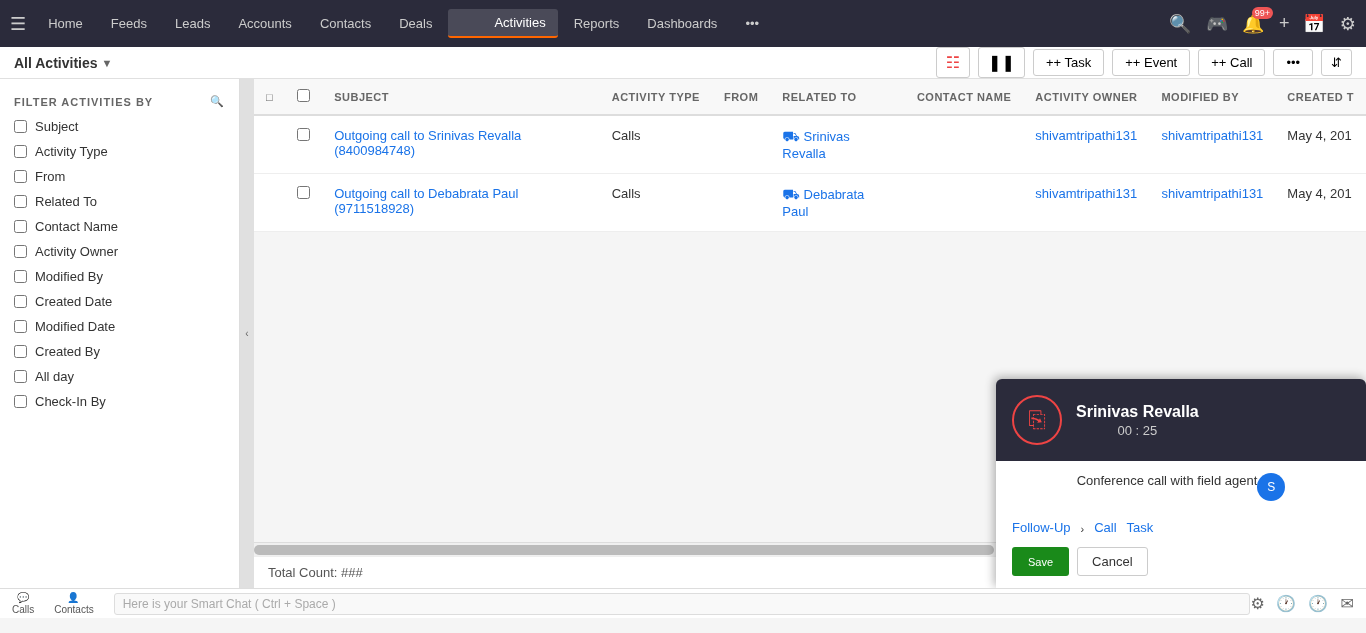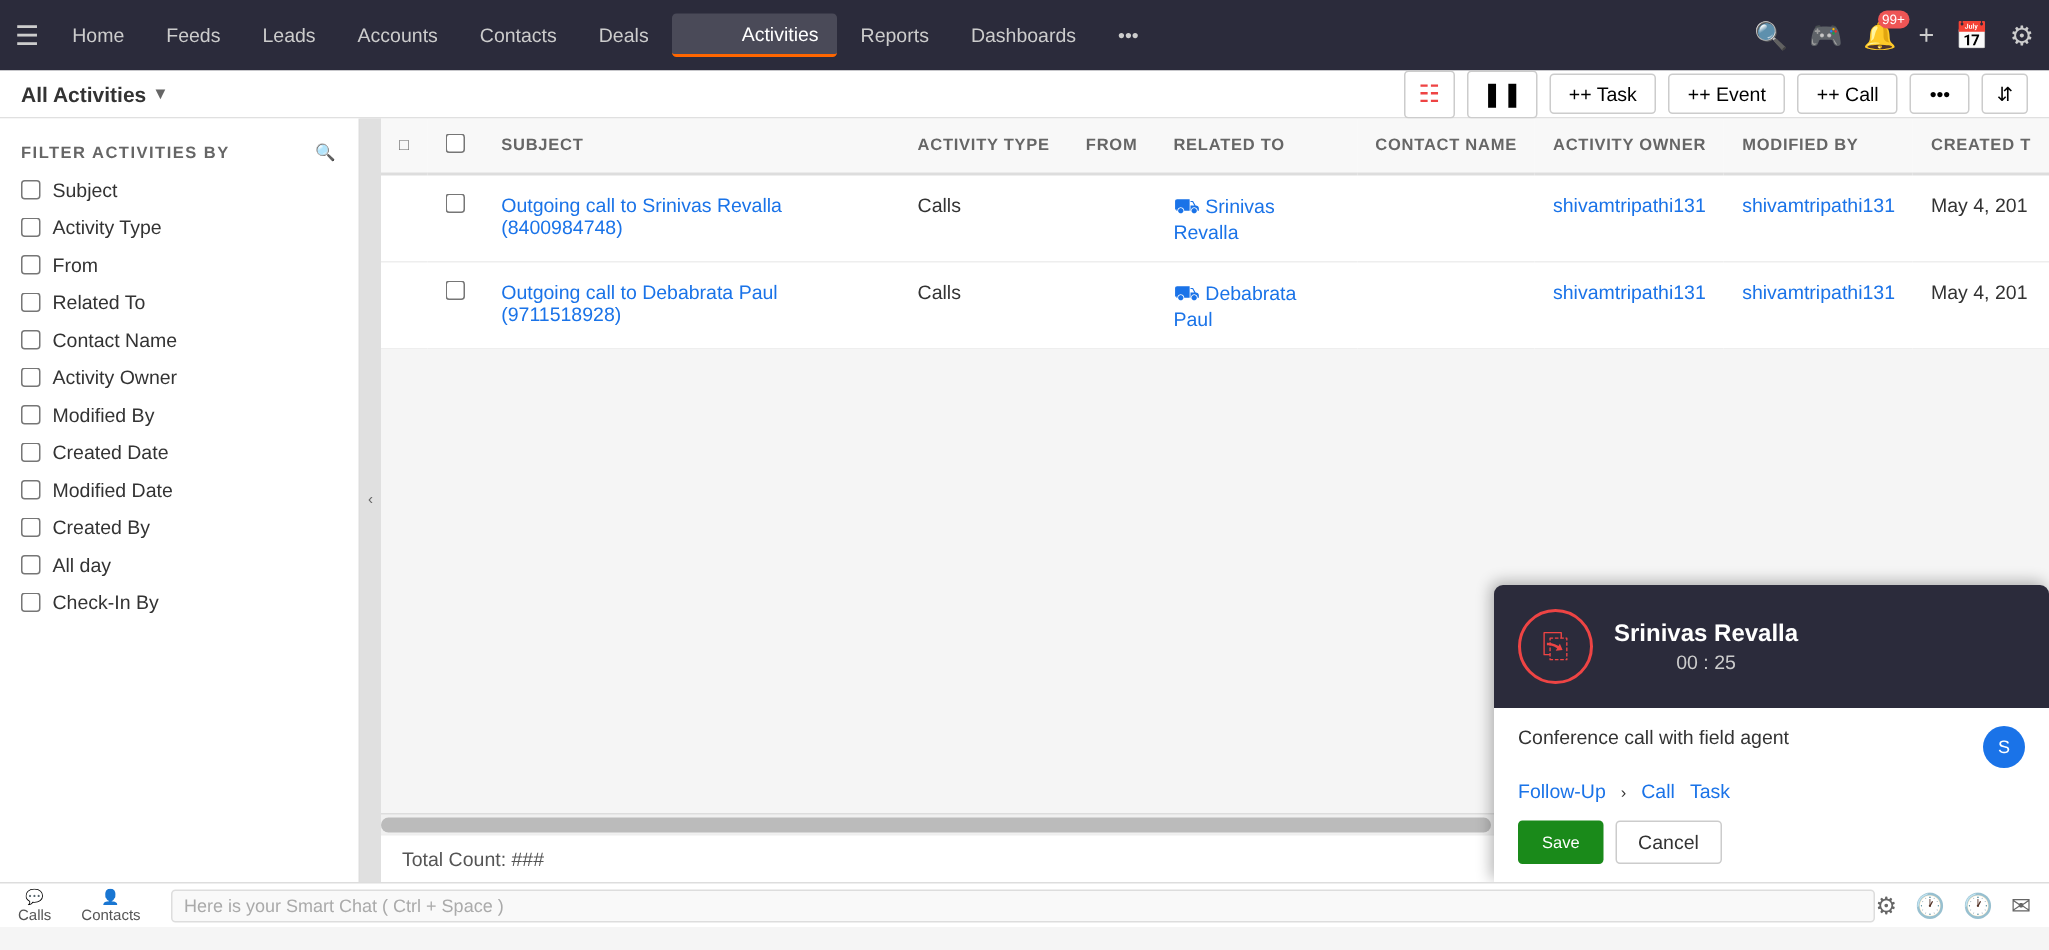--- a/index.html
+++ b/index.html
@@ -561,21 +561,21 @@
       <div class="call-popup-header">
         <div class="call-avatar">
           <span>⎘</span>
         </div>
         <div class="call-info">
           <div class="call-name">Srinivas Revalla</div>
           <div class="call-time">00 : 25</div>
         </div>
       </div>
       <div class="call-popup-body">
-        <div style="display:flex; justify-content:space-between; align-items:flex-start; margin-bottom:8px;">
+        <div style="display:flex; justify-content:center; align-items:flex-start; margin-bottom:19px;">
           <p class="call-popup-desc">Conference call with field agent</p>
           <div class="call-popup-avatar">S</div>
         </div>
         <div class="call-popup-links">
           <a>Follow-Up</a>
           <span class="chevron">›</span>
           <a>Call</a>
           <a>Task</a>
         </div>
         <div class="call-popup-actions">

